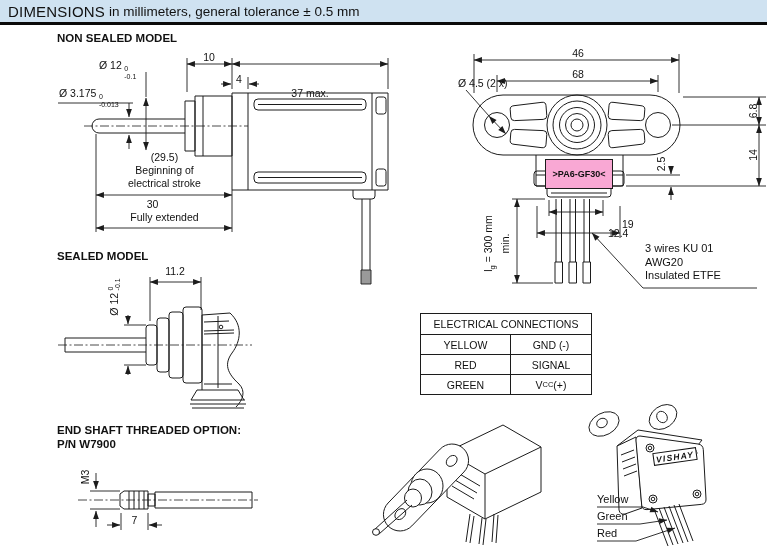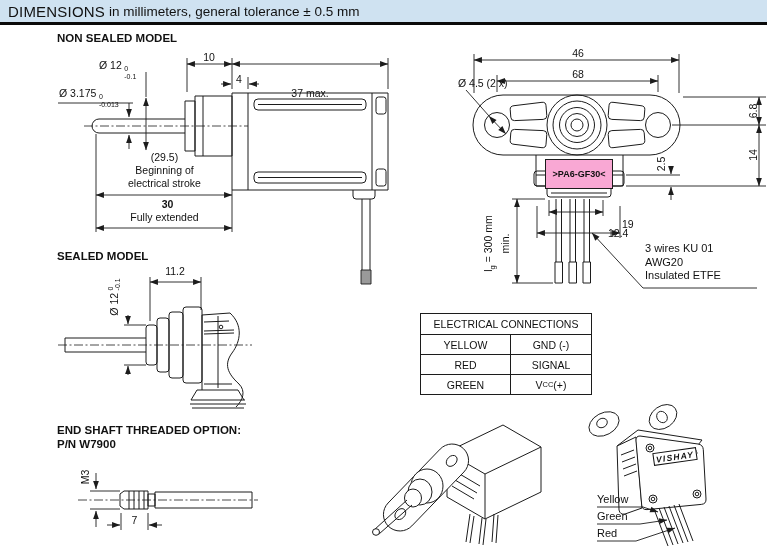--- a/index.html
+++ b/index.html
@@ -305,21 +305,21 @@
     <span>Ø 3.175</span><span class="tolstack">
         <span>0</span>
         <span>-0.013</span>
       </span>
   </div>
   <div class="dl ctr" style="left:102px;top:151px;width:125px;line-height:13px;">
     <div>(29.5)</div>
     <div>Beginning of</div>
     <div>electrical stroke</div>
   </div>
-  <div class="dl ctr" style="left:105px;top:198px;width:125px;font-weight:bold;">30</div>
+  <div class="dl ctr" style="left:90px;top:198px;width:125px;">30</div>
   <div class="dl ctr" style="left:102px;top:211px;width:125px;">Fully extended</div>
 
   <div class="dl ctr" style="left:538px;top:47px;width:80px;">46</div>
   <div class="dl ctr" style="left:538px;top:68px;width:80px;">68</div>
   <div class="dl" style="left:410px;top:77px;margin-left:48px;">Ø 4.5 (2 x)</div>
   <div class="dl rot" style="left:738px;top:105px;width:30px;height:12px;">6.8</div>
   <div class="dl rot" style="left:738px;top:149px;width:30px;height:12px;">14</div>
   <div class="dl rot" style="left:646px;top:158px;width:30px;height:12px;">2.5</div>
   <div class="pa6">&gt;PA6-GF30&lt;</div>
   <div class="dl" style="left:608px;top:199px;margin-top:28px;">12.4</div>

